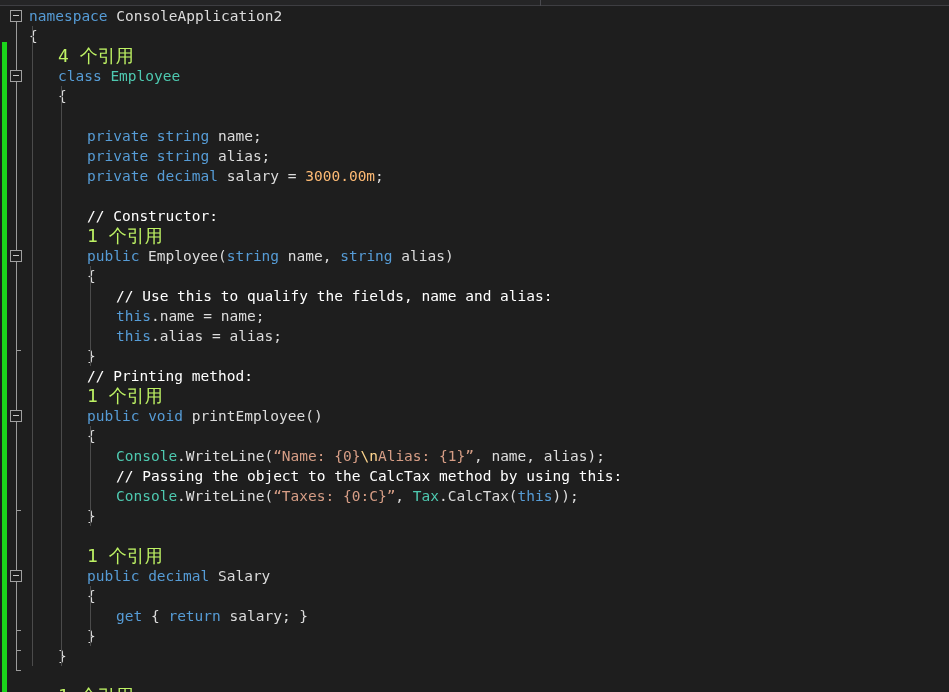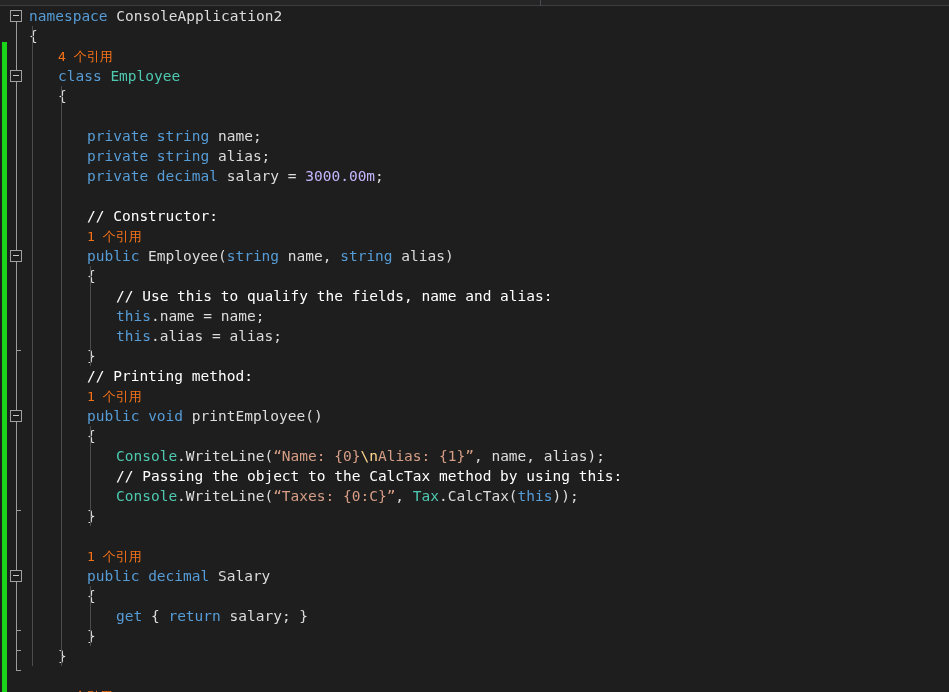--- a/index.html
+++ b/index.html
@@ -115,22 +115,22 @@
     padding-left: 29px;
   }
 
   
   .kw   { color: #569CD6; }  
   .typ  { color: #4EC9B0; }  
   .txt  { color: #DCDCDC; }  
   .str  { color: #D69D85; }  
   .esc  { color: #FFD68F; }  
   .cmt  { color: #ffffff; }  
-  .num  { color: #c4b5fd; }  
-  .lens { color: #f97316; font-size: 13px; }  
+  .num  { color: #fdba74; }  
+  .lens { color: #bef264; font-size: 18px; }  
 </style>
 </head>
 <body>
 
 <div id="app">
 
   <div id="top-strip">
     <div id="top-strip-split"></div>
   </div>
 

